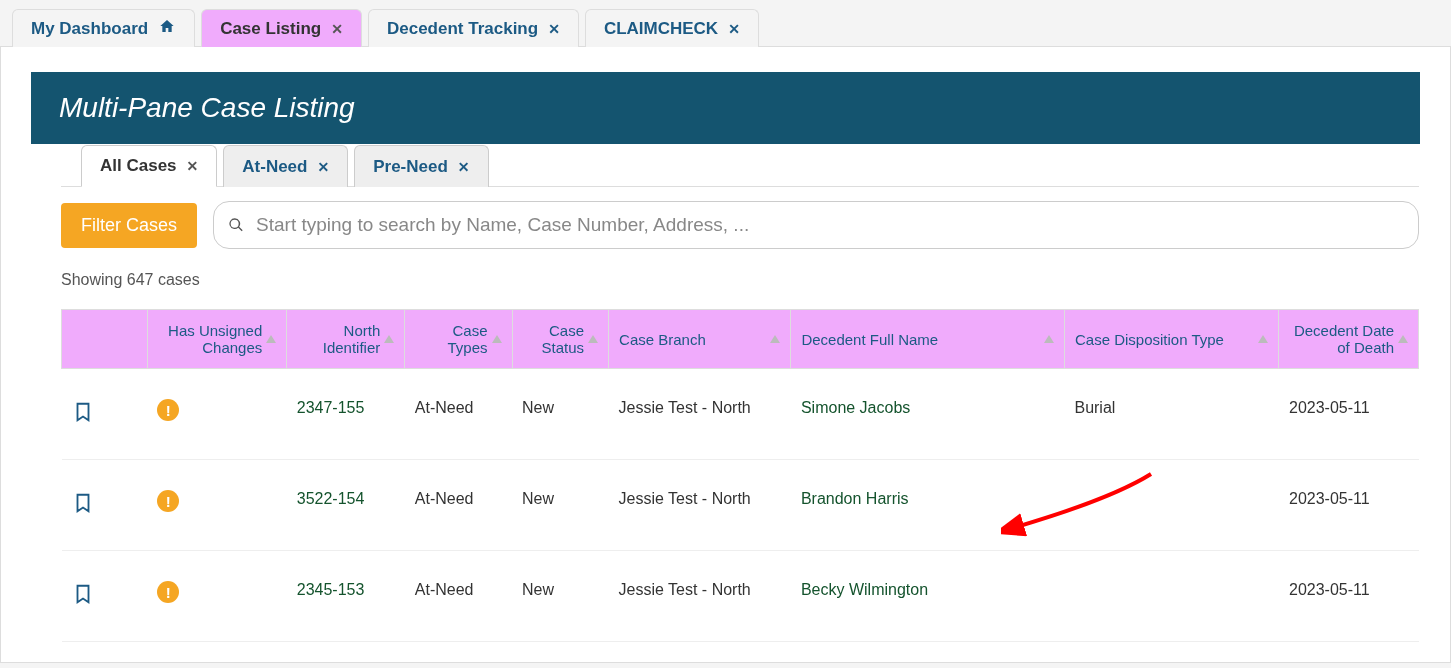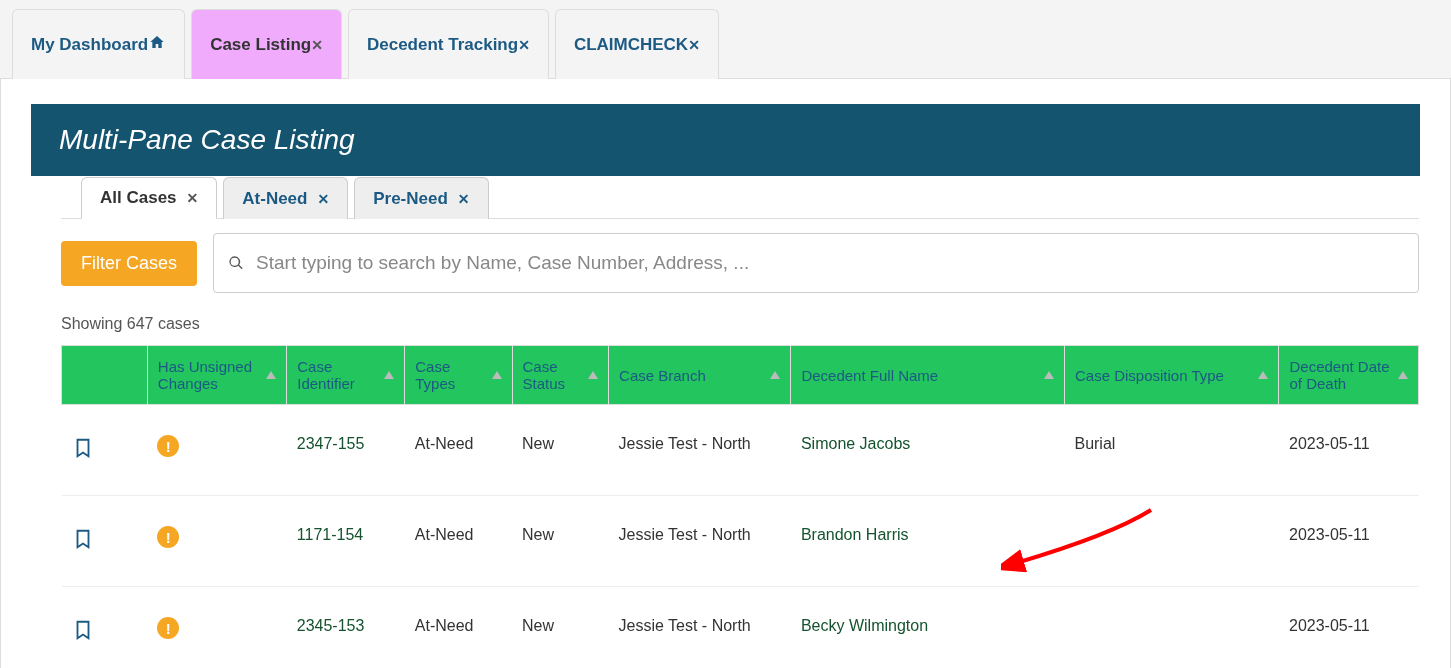--- a/index.html
+++ b/index.html
@@ -13,27 +13,28 @@
   .top-tabs {
     display: flex;
     padding: 8px 12px 0 12px;
     gap: 6px;
     border-bottom: 1px solid #ddd;
   }
   .top-tab {
     background: #fff;
     border: 1px solid #ddd;
     border-bottom: none;
-    padding: 24px 18px;
+    padding: 8px 18px;
     border-radius: 6px 6px 0 0;
     font-size: 17px;
     color: #1c5a84;
     font-weight: 600;
     display: flex;
     align-items: center;
+    gap: 10px;
     cursor: pointer;
     position: relative;
     top: 1px;
   }
   .top-tab.inactive {
     background: #f4f4f4;
   }
   .top-tab.active {
     background: #f0abfc;
     color: #333;
@@ -108,51 +109,51 @@
     border-radius: 4px;
     font-size: 18px;
     cursor: pointer;
     white-space: nowrap;
   }
   .search-wrap {
     flex: 1;
     display: flex;
     align-items: center;
     border: 1px solid #ccc;
-    border-radius: 4px;
+    border-radius: 16px;
     padding: 0 14px;
     background: #fff;
-    height: 60px;
+    height: 48px;
   }
   .search-wrap input {
     border: none;
     outline: none;
     flex: 1;
     font-size: 19px;
     color: #888;
     background: transparent;
   }
   .search-wrap input::placeholder { color: #888; }
   .search-icon-svg { width:16px; height:16px; margin-right:12px; color:#555; }
   .count {
     margin-top: 22px;
-    margin-bottom: 12px;
+    margin-bottom: 20px;
     color: #555;
     font-size: 16px;
   }
   table {
     width: 100%;
     border-collapse: collapse;
     table-layout: fixed;
   }
   thead th {
-    background: #22c55e;
+    background: #f0abfc;
     border: 1px solid #ddd;
     padding: 12px 10px;
-    text-align: left;
+    text-align: right;
     vertical-align: middle;
     font-weight: 400;
     color: #1c5a84;
     position: relative;
   }
   thead th .th-inner {
     display: flex;
     align-items: center;
     justify-content: space-between;
     gap: 4px;
@@ -282,21 +283,21 @@
         <tr>
           <th></th>
           <th>
                 <div class="th-inner">
                   <span>Has Unsigned Changes</span>
                   <span class="sort-caret"></span>
                 </div>
               </th>
           <th>
                 <div class="th-inner">
-                  <span>Case Identifier</span>
+                  <span>North Identifier</span>
                   <span class="sort-caret"></span>
                 </div>
               </th>
           <th>
                 <div class="th-inner">
                   <span>Case Types</span>
                   <span class="sort-caret"></span>
                 </div>
               </th>
           <th>
@@ -347,21 +348,21 @@
     <td>Burial</td>
     <td>2023-05-11</td>
             </tr>
             <tr>
     <td><svg class="bookmark" viewBox="0 0 24 24" stroke-width="2">
                   <path d="M6 3h12v18l-6-4-6 4z"></path>
                 </svg></td>
     <td>
                 <div class="exclaim">!</div>
               </td>
-    <td><span class="link">1171-154</span></td>
+    <td><span class="link">3522-154</span></td>
     <td>At-Need</td>
     <td>New</td>
     <td>Jessie Test - North</td>
     <td><span class="link">Brandon Harris</span></td>
     <td></td>
     <td>2023-05-11</td>
             </tr>
             <tr>
     <td><svg class="bookmark" viewBox="0 0 24 24" stroke-width="2">
                   <path d="M6 3h12v18l-6-4-6 4z"></path>

